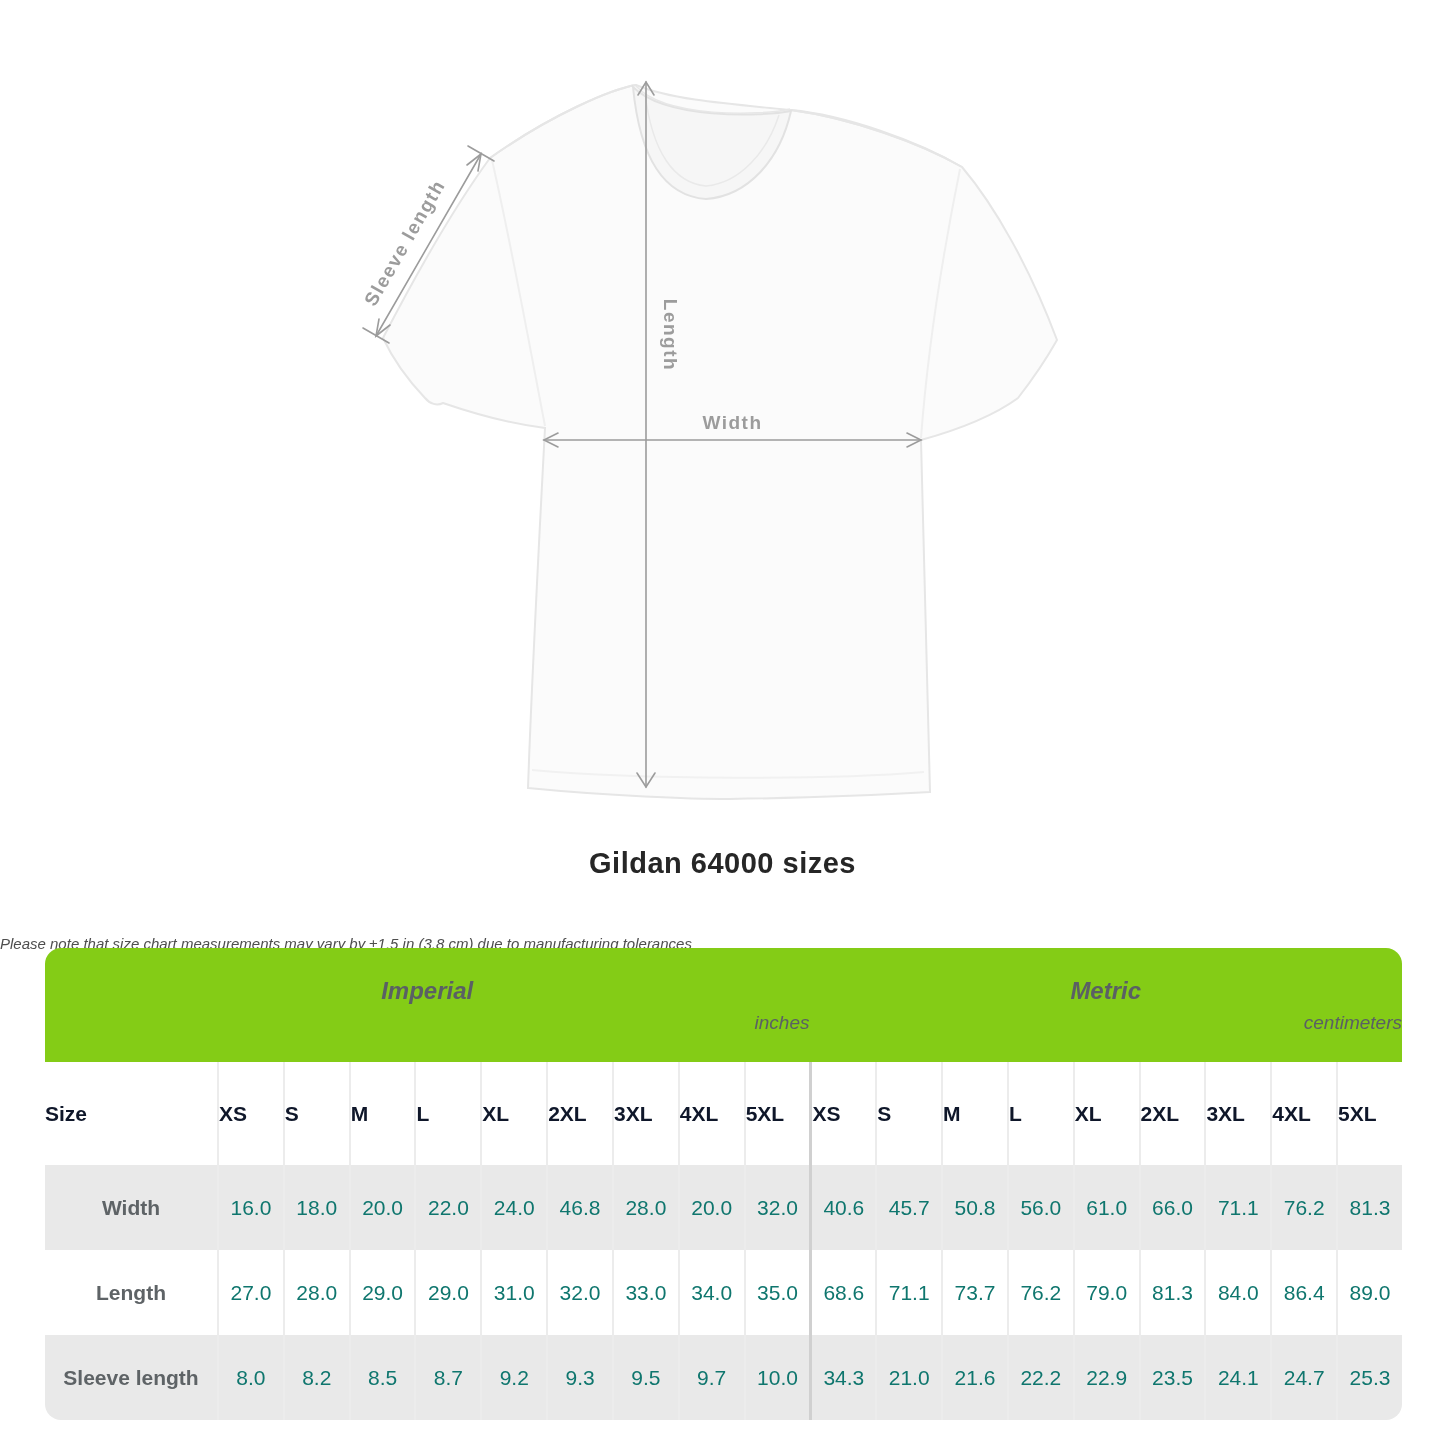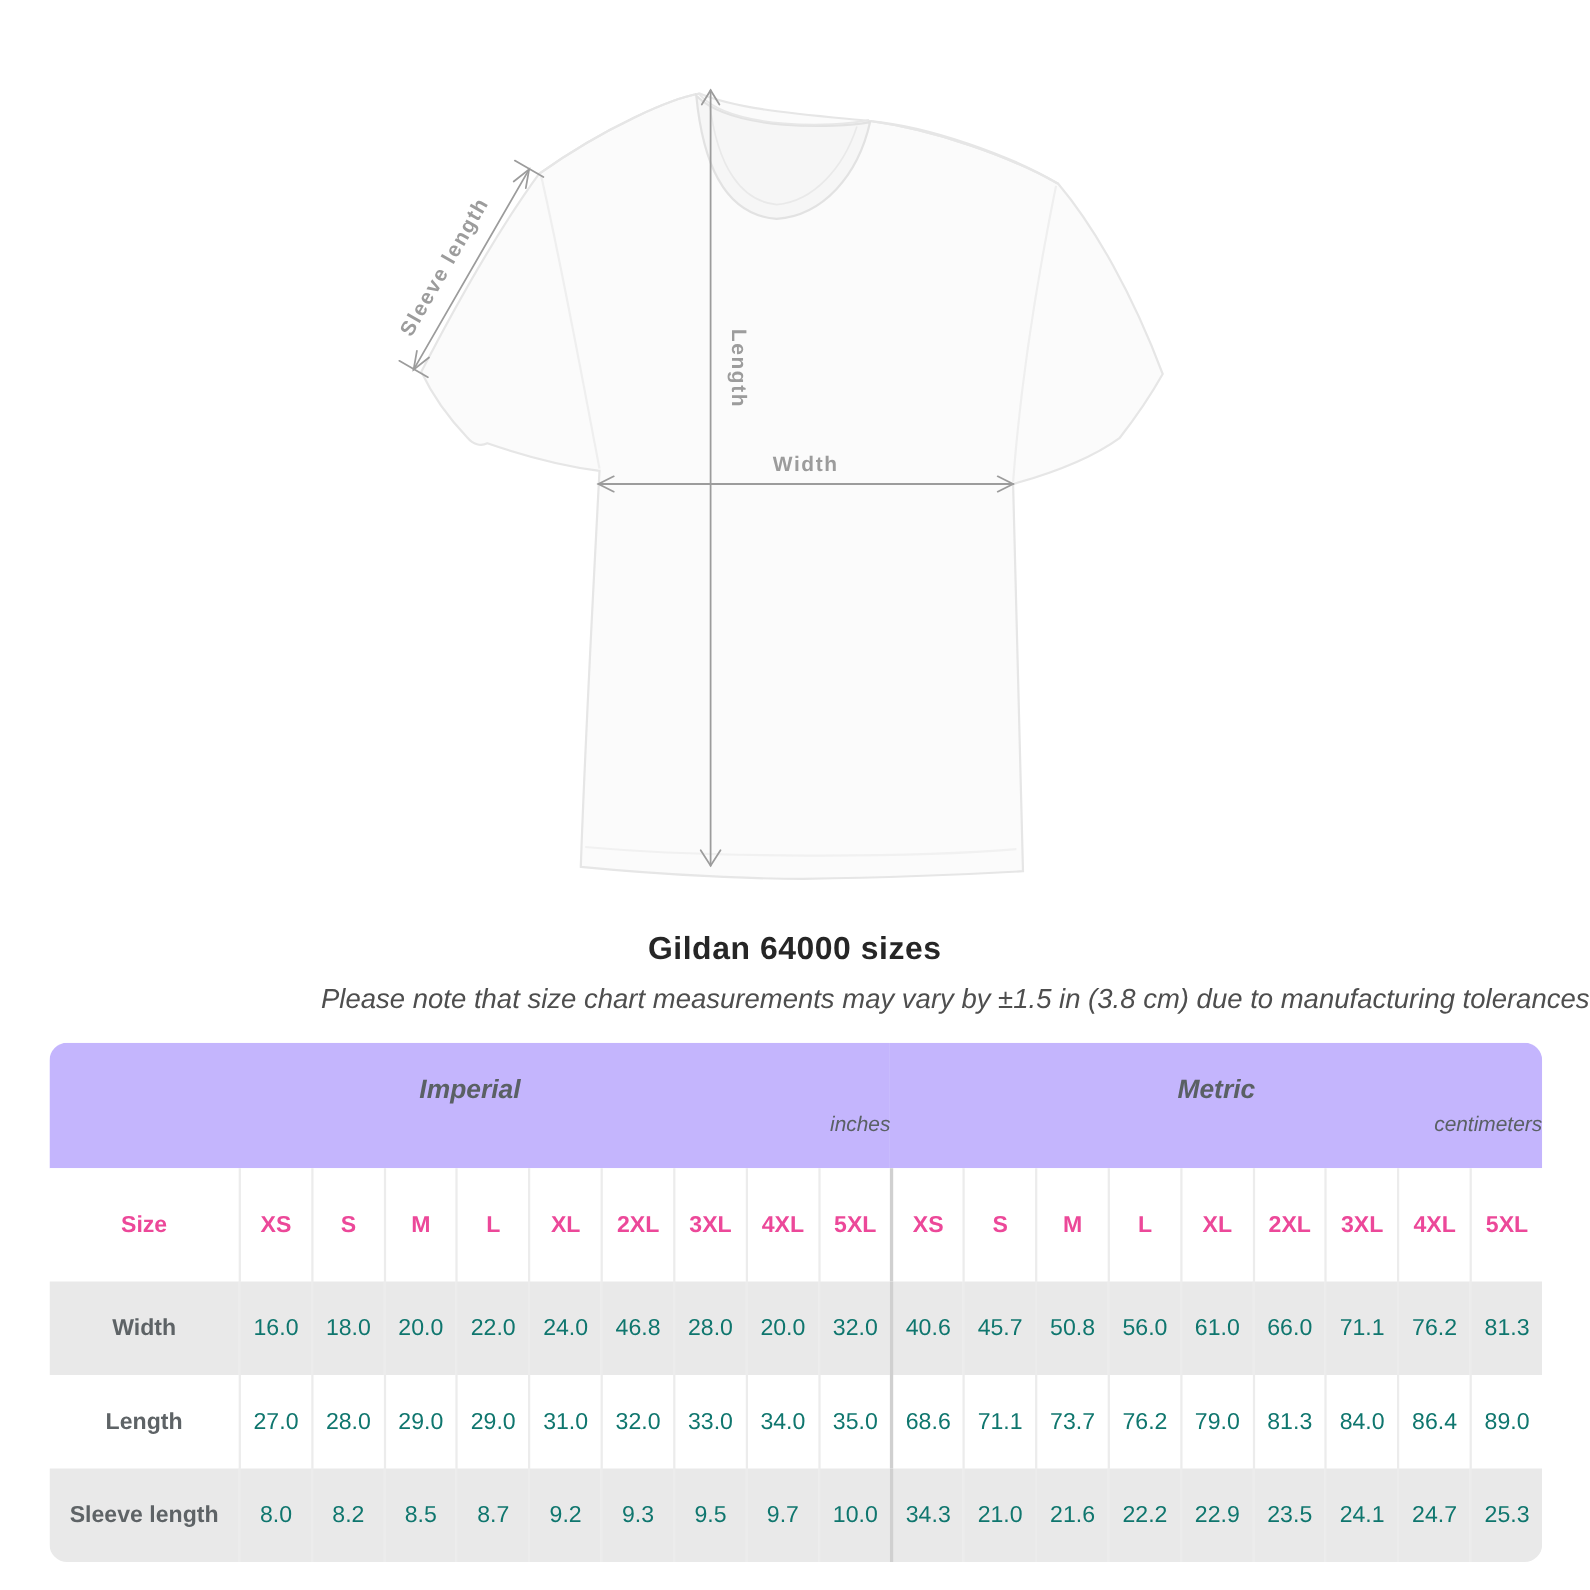--- a/index.html
+++ b/index.html
@@ -17,40 +17,40 @@
   }
   .meas-label.sleeve{left:405px;top:243px;transform:translate(-50%,-50%) rotate(-60deg);}
   .meas-label.length{left:670px;top:335px;transform:translate(-50%,-50%) rotate(90deg);}
   .meas-label.width{left:543px;top:412px;width:379px;text-align:center;}
   
   .page-title{
     position:absolute;left:0;top:847px;width:1445px;text-align:center;
     font-size:29px;font-weight:bold;color:#262626;letter-spacing:.5px;
   }
   .page-note{
-    position:absolute;left:0;top:894px;width:1445px;text-align:right;
-    font-size:25px;font-style:italic;color:#4e4e4e;
+    position:absolute;left:0;top:935px;width:1445px;text-align:left;
+    font-size:15px;font-style:italic;color:#4e4e4e;
   }
   
   .table-wrap{
     position:absolute;left:45px;top:948px;width:1357px;
     border-radius:16px;overflow:hidden;
   }
   table.size-chart{
     width:100%;border-collapse:separate;border-spacing:0;table-layout:fixed;
   }
   .band th{
-    background:#c4b5fd;height:114px;vertical-align:middle;text-align:center;
+    background:#84cc16;height:114px;vertical-align:middle;text-align:center;
     padding:0;font-weight:normal;
   }
   .band .sys{font-size:24px;font-weight:bold;font-style:italic;color:#5a6064;}
   .band .unit{font-size:19px;font-style:italic;color:#5a6064;margin-top:7px;text-align:right;}
   tr.size-row th{
-    background:#ffffff;height:103px;vertical-align:middle;text-align:center;
-    font-size:21px;font-weight:bold;color:#ec4899;padding:0;
+    background:#ffffff;height:103px;vertical-align:middle;text-align:left;
+    font-size:21px;font-weight:bold;color:#0f172a;padding:0;
   }
   tbody tr{height:85px;}
   tbody tr:nth-child(odd){background:#e9e9e9;}
   tbody tr:nth-child(even){background:#ffffff;}
   tbody th.rowlabel{
     font-size:21px;font-weight:bold;color:#5e6366;text-align:center;
     vertical-align:middle;padding:0;
   }
   tbody td{
     font-size:21px;color:#0f766e;text-align:center;vertical-align:middle;padding:0;

